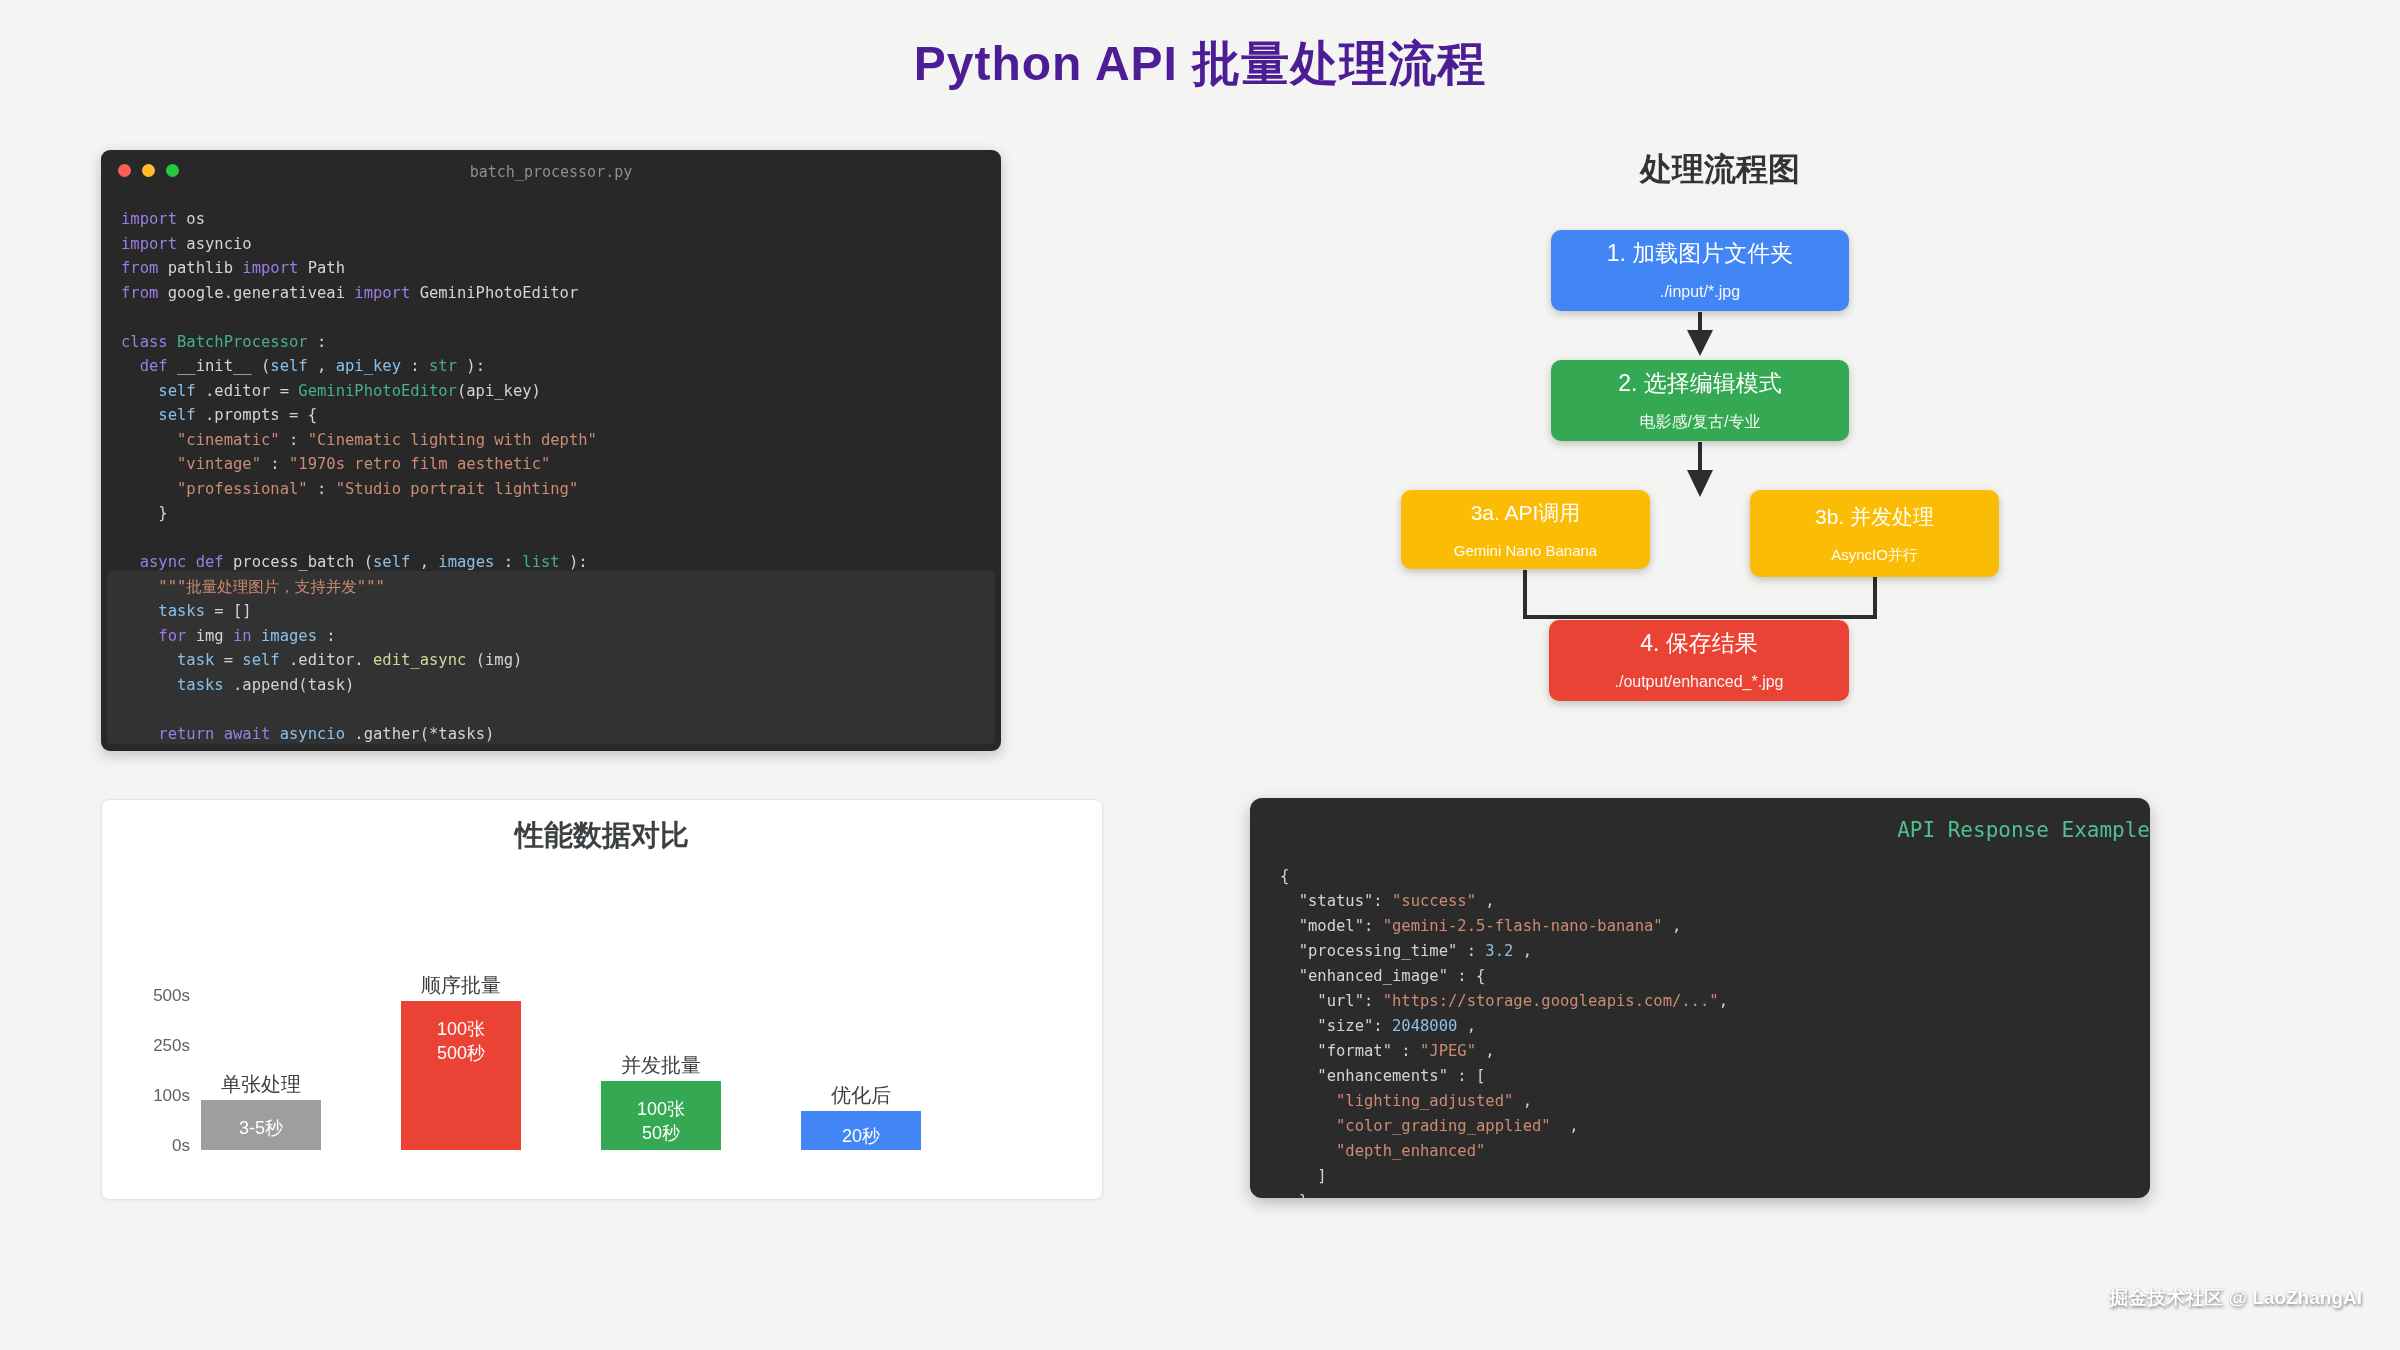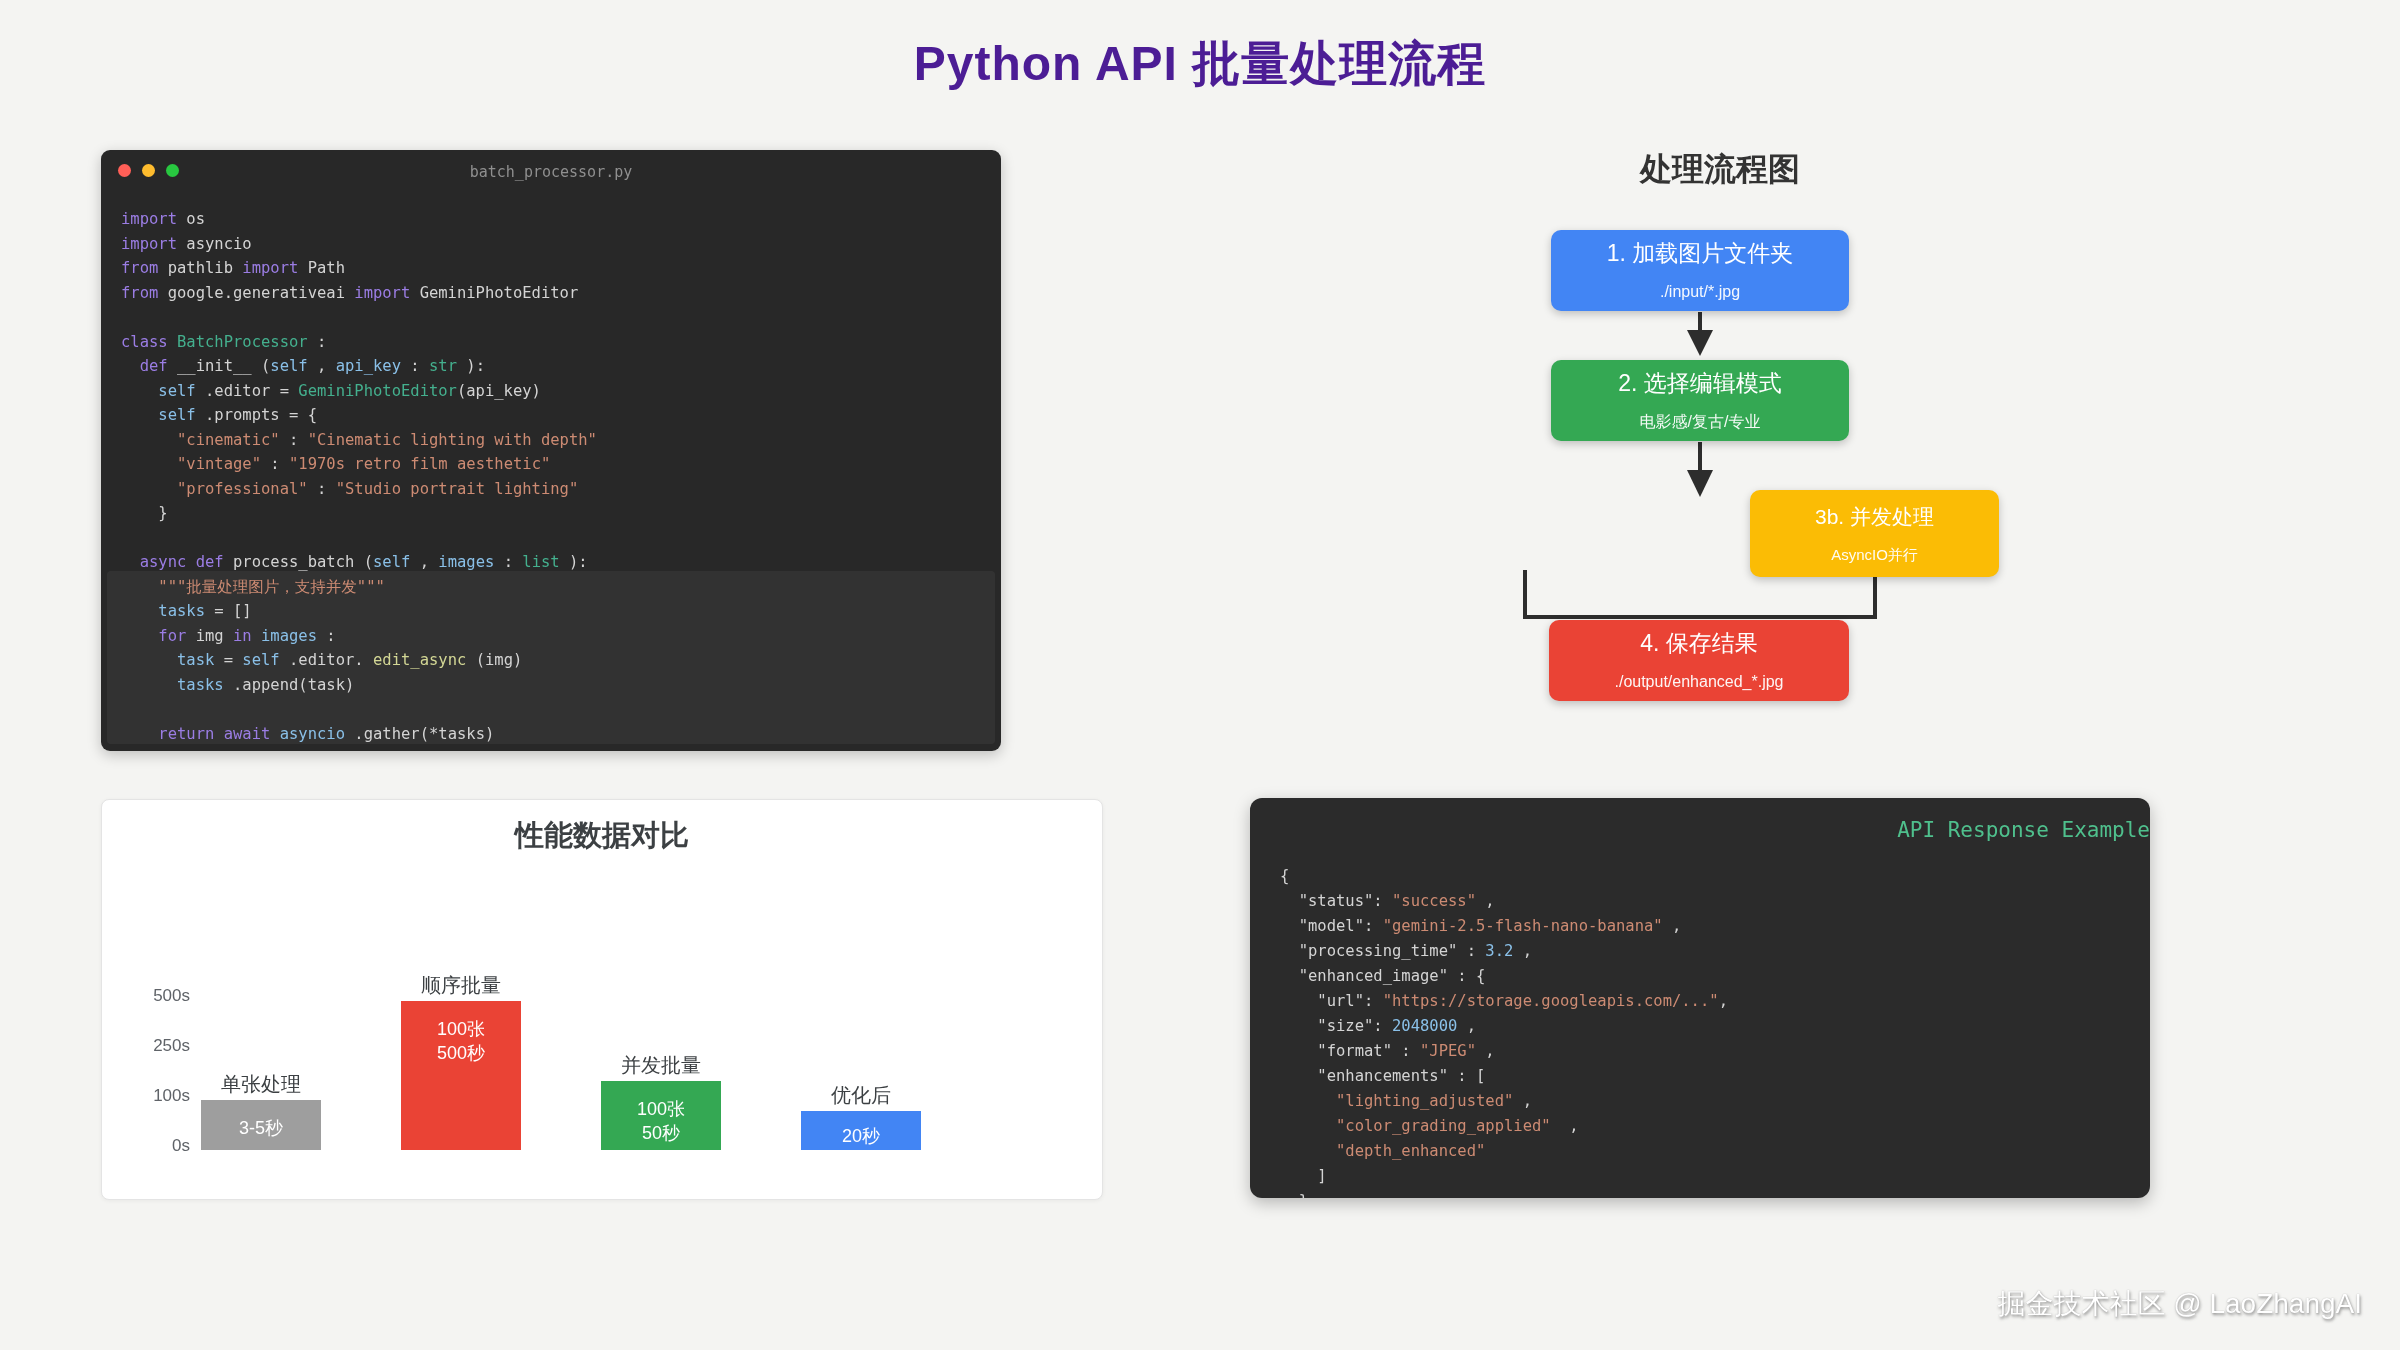--- a/index.html
+++ b/index.html
@@ -52,21 +52,21 @@
   .bar-label{position:absolute;width:200px;text-align:center;font-size:20px;line-height:22px;color:#3c4043;}
   
   .api-card{position:absolute;left:1250px;top:798px;width:900px;height:400px;background:#2b2b2b;
         border-radius:12px;box-shadow:0 5px 16px rgba(0,0,0,.25);overflow:hidden;}
   .api-title{position:absolute;left:0;top:20px;width:100%;text-align:right;margin:0;
         font-family:"DejaVu Sans Mono",monospace;font-size:21px;font-weight:500;color:#4fc08d;}
   .json-lines{position:absolute;left:30px;top:66px;right:10px;
         font-family:"DejaVu Sans Mono",monospace;font-size:15.5px;}
   .json-lines .ln{height:25px;line-height:25px;white-space:pre;}
   
-  .footer{position:absolute;right:38px;top:1285px;font-size:28px;font-weight:400;color:#ffffff;
+  .footer{position:absolute;right:38px;top:1285px;font-size:19px;font-weight:700;color:#ffffff;
         text-shadow:1px 2px 3px rgba(70,70,70,.55),0 0 1px rgba(110,110,110,.5);}
 </style>
 </head>
 <body>
 
 <div class="page">
 
   <h1 class="main-title">Python API 批量处理流程</h1>
 
   <section class="code-window">
@@ -117,20 +117,24 @@
       </g>
     </svg>
     <div class="fbox fb0" style="background: rgb(66, 133, 244);">
       <div class="bt">1. 加载图片文件夹</div>
       <div class="bs">./input/*.jpg</div>
     </div>
     <div class="fbox fb1" style="background: rgb(52, 168, 83);">
       <div class="bt">2. 选择编辑模式</div>
       <div class="bs">电影感/复古/专业</div>
     </div>
+    <div class="fbox small fb2" style="background: rgb(251, 188, 5);">
+      <div class="bt">3a. API调用</div>
+      <div class="bs">Gemini Nano Banana</div>
+    </div>
     <div class="fbox small fb3" style="background: rgb(251, 188, 5);">
       <div class="bt">3b. 并发处理</div>
       <div class="bs">AsyncIO并行</div>
     </div>
     <div class="fbox fb4" style="background: rgb(234, 67, 53);">
       <div class="bt">4. 保存结果</div>
       <div class="bs">./output/enhanced_*.jpg</div>
     </div>
   </section>
 

